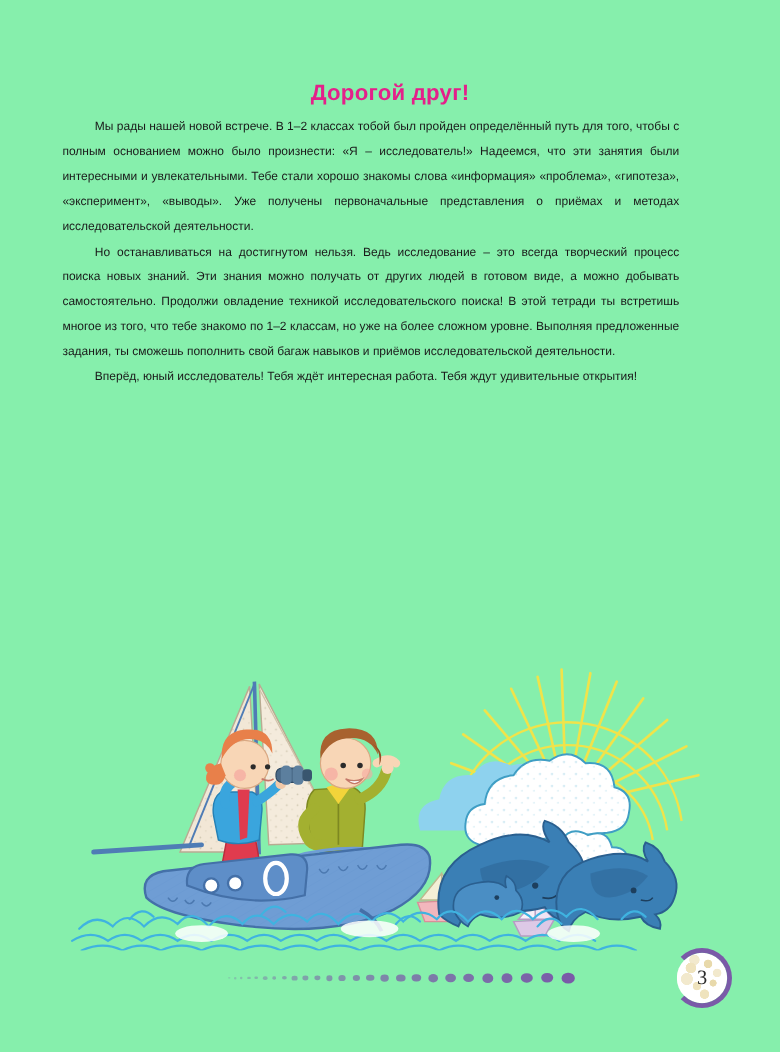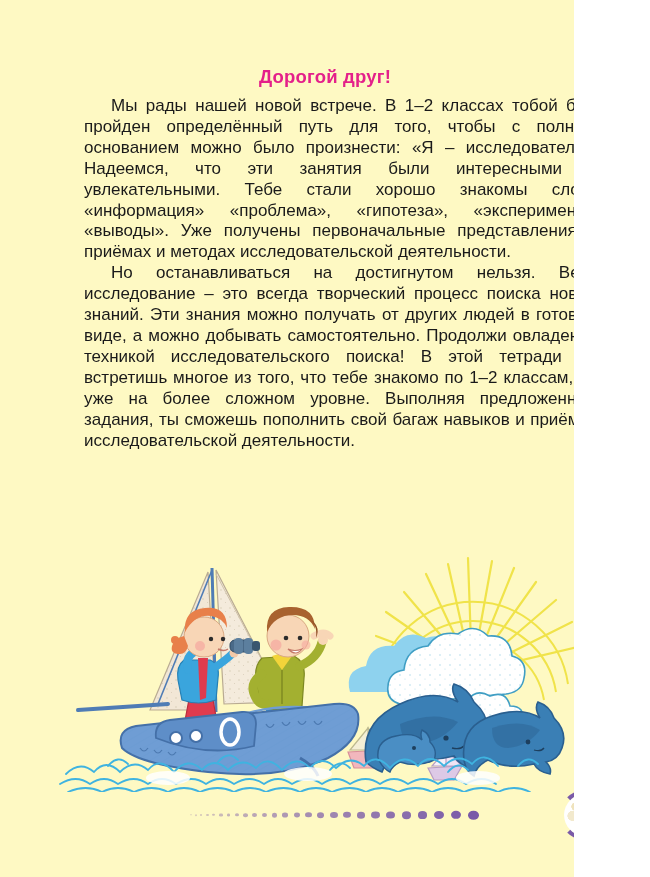--- a/index.html
+++ b/index.html
@@ -5,46 +5,46 @@
   html, body {
     margin: 0;
     padding: 0;
     background: #ffffff;
   }
   body {
     font-family: "Liberation Sans", sans-serif;
   }
   .page {
     position: relative;
-    width: 574px;
+    width: 650px;
     height: 877px;
-    background: #fef9c3;
+    background: #86efac;
     overflow: hidden;
   }
 
   
   .page-title {
     position: absolute;
     left: 0;
     top: 66px;
     width: 650px;
     text-align: center;
     font-size: 18.5px;
     font-weight: bold;
     color: #e4208a;
     letter-spacing: 0.2px;
   }
 
   
   .article {
     position: absolute;
-    left: 84px;
+    left: 52px;
     top: 96px;
     width: 514px;
-    font-size: 17px;
+    font-size: 10px;
     line-height: 20.9px;
     color: #1a1a1a;
     text-align: justify;
     text-justify: inter-word;
   }
   .article p {
     margin: 0;
     text-indent: 27px;
   }
   .article p:last-child { }
@@ -130,20 +130,21 @@
 </head>
 <body>
 
 <div class="page">
 
   <div class="page-title">Дорогой друг!</div>
 
   <div class="article">
     <p>Мы рады нашей новой встрече. В 1–2 классах тобой был пройден определённый путь для того, чтобы с полным основанием можно было произнести: «Я – исследователь!» Надеемся, что эти занятия были интересными и увлекательными. Тебе стали хорошо знакомы слова «информация» «проблема», «гипотеза», «эксперимент», «выводы». Уже получены первоначальные представления о приёмах и методах исследовательской деятельности.</p>
     <p>Но останавливаться на достигнутом нельзя. Ведь исследование – это всегда творческий процесс поиска новых знаний. Эти знания можно получать от других людей в готовом виде, а можно добывать самостоятельно. Продолжи овладение техникой исследовательского поиска! В этой тетради ты встретишь многое из того, что тебе знакомо по 1–2 классам, но уже на более сложном уровне. Выполняя предложенные задания, ты сможешь пополнить свой багаж навыков и приёмов исследовательской деятельности.</p>
+    <p>Вперёд, юный исследователь! Тебя ждёт интересная работа. Тебя ждут удивительные открытия!</p>
   </div>
 
   <div class="illustration">
     <svg viewBox="0 0 570 240" xmlns="http://www.w3.org/2000/svg">
       <defs>
         <pattern id="speck" width="9" height="9" patternUnits="userSpaceOnUse">
           <circle cx="2" cy="2" r="0.7" fill="#bdb49a" opacity="0.65"></circle>
           <circle cx="6.5" cy="5.5" r="0.55" fill="#bdb49a" opacity="0.5"></circle>
         </pattern>
         <pattern id="cloudspeck" width="10" height="10" patternUnits="userSpaceOnUse">

